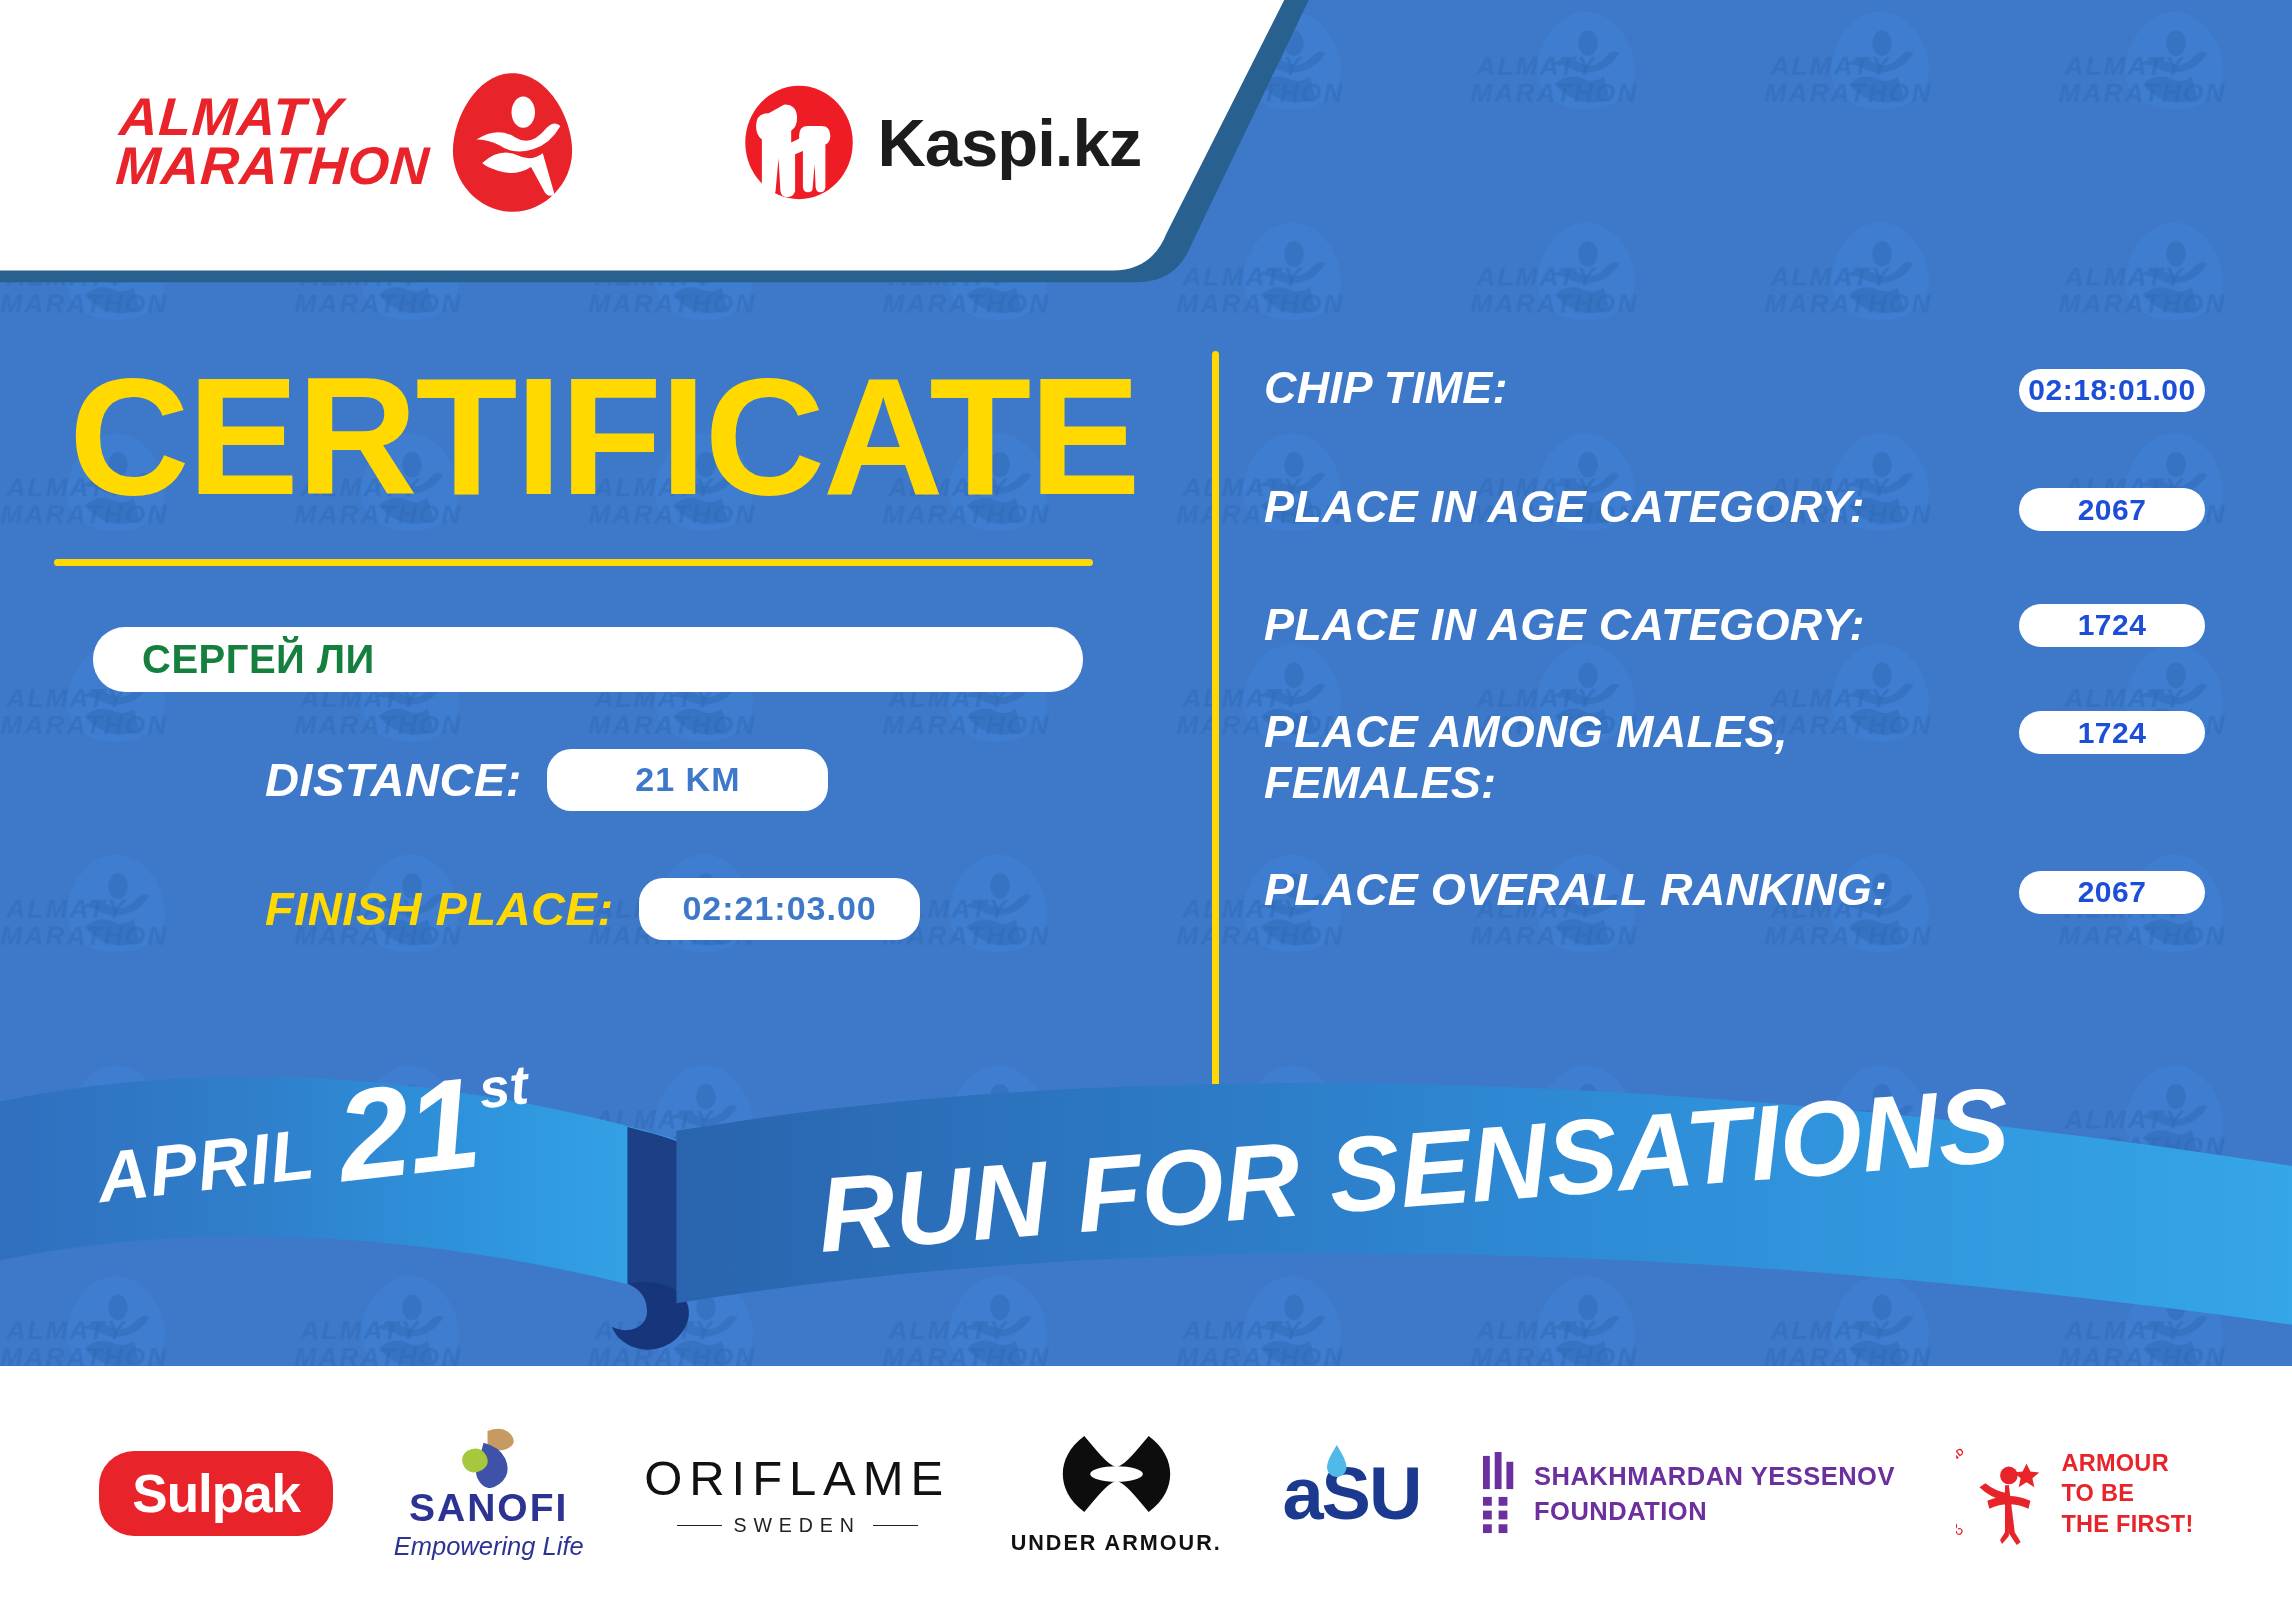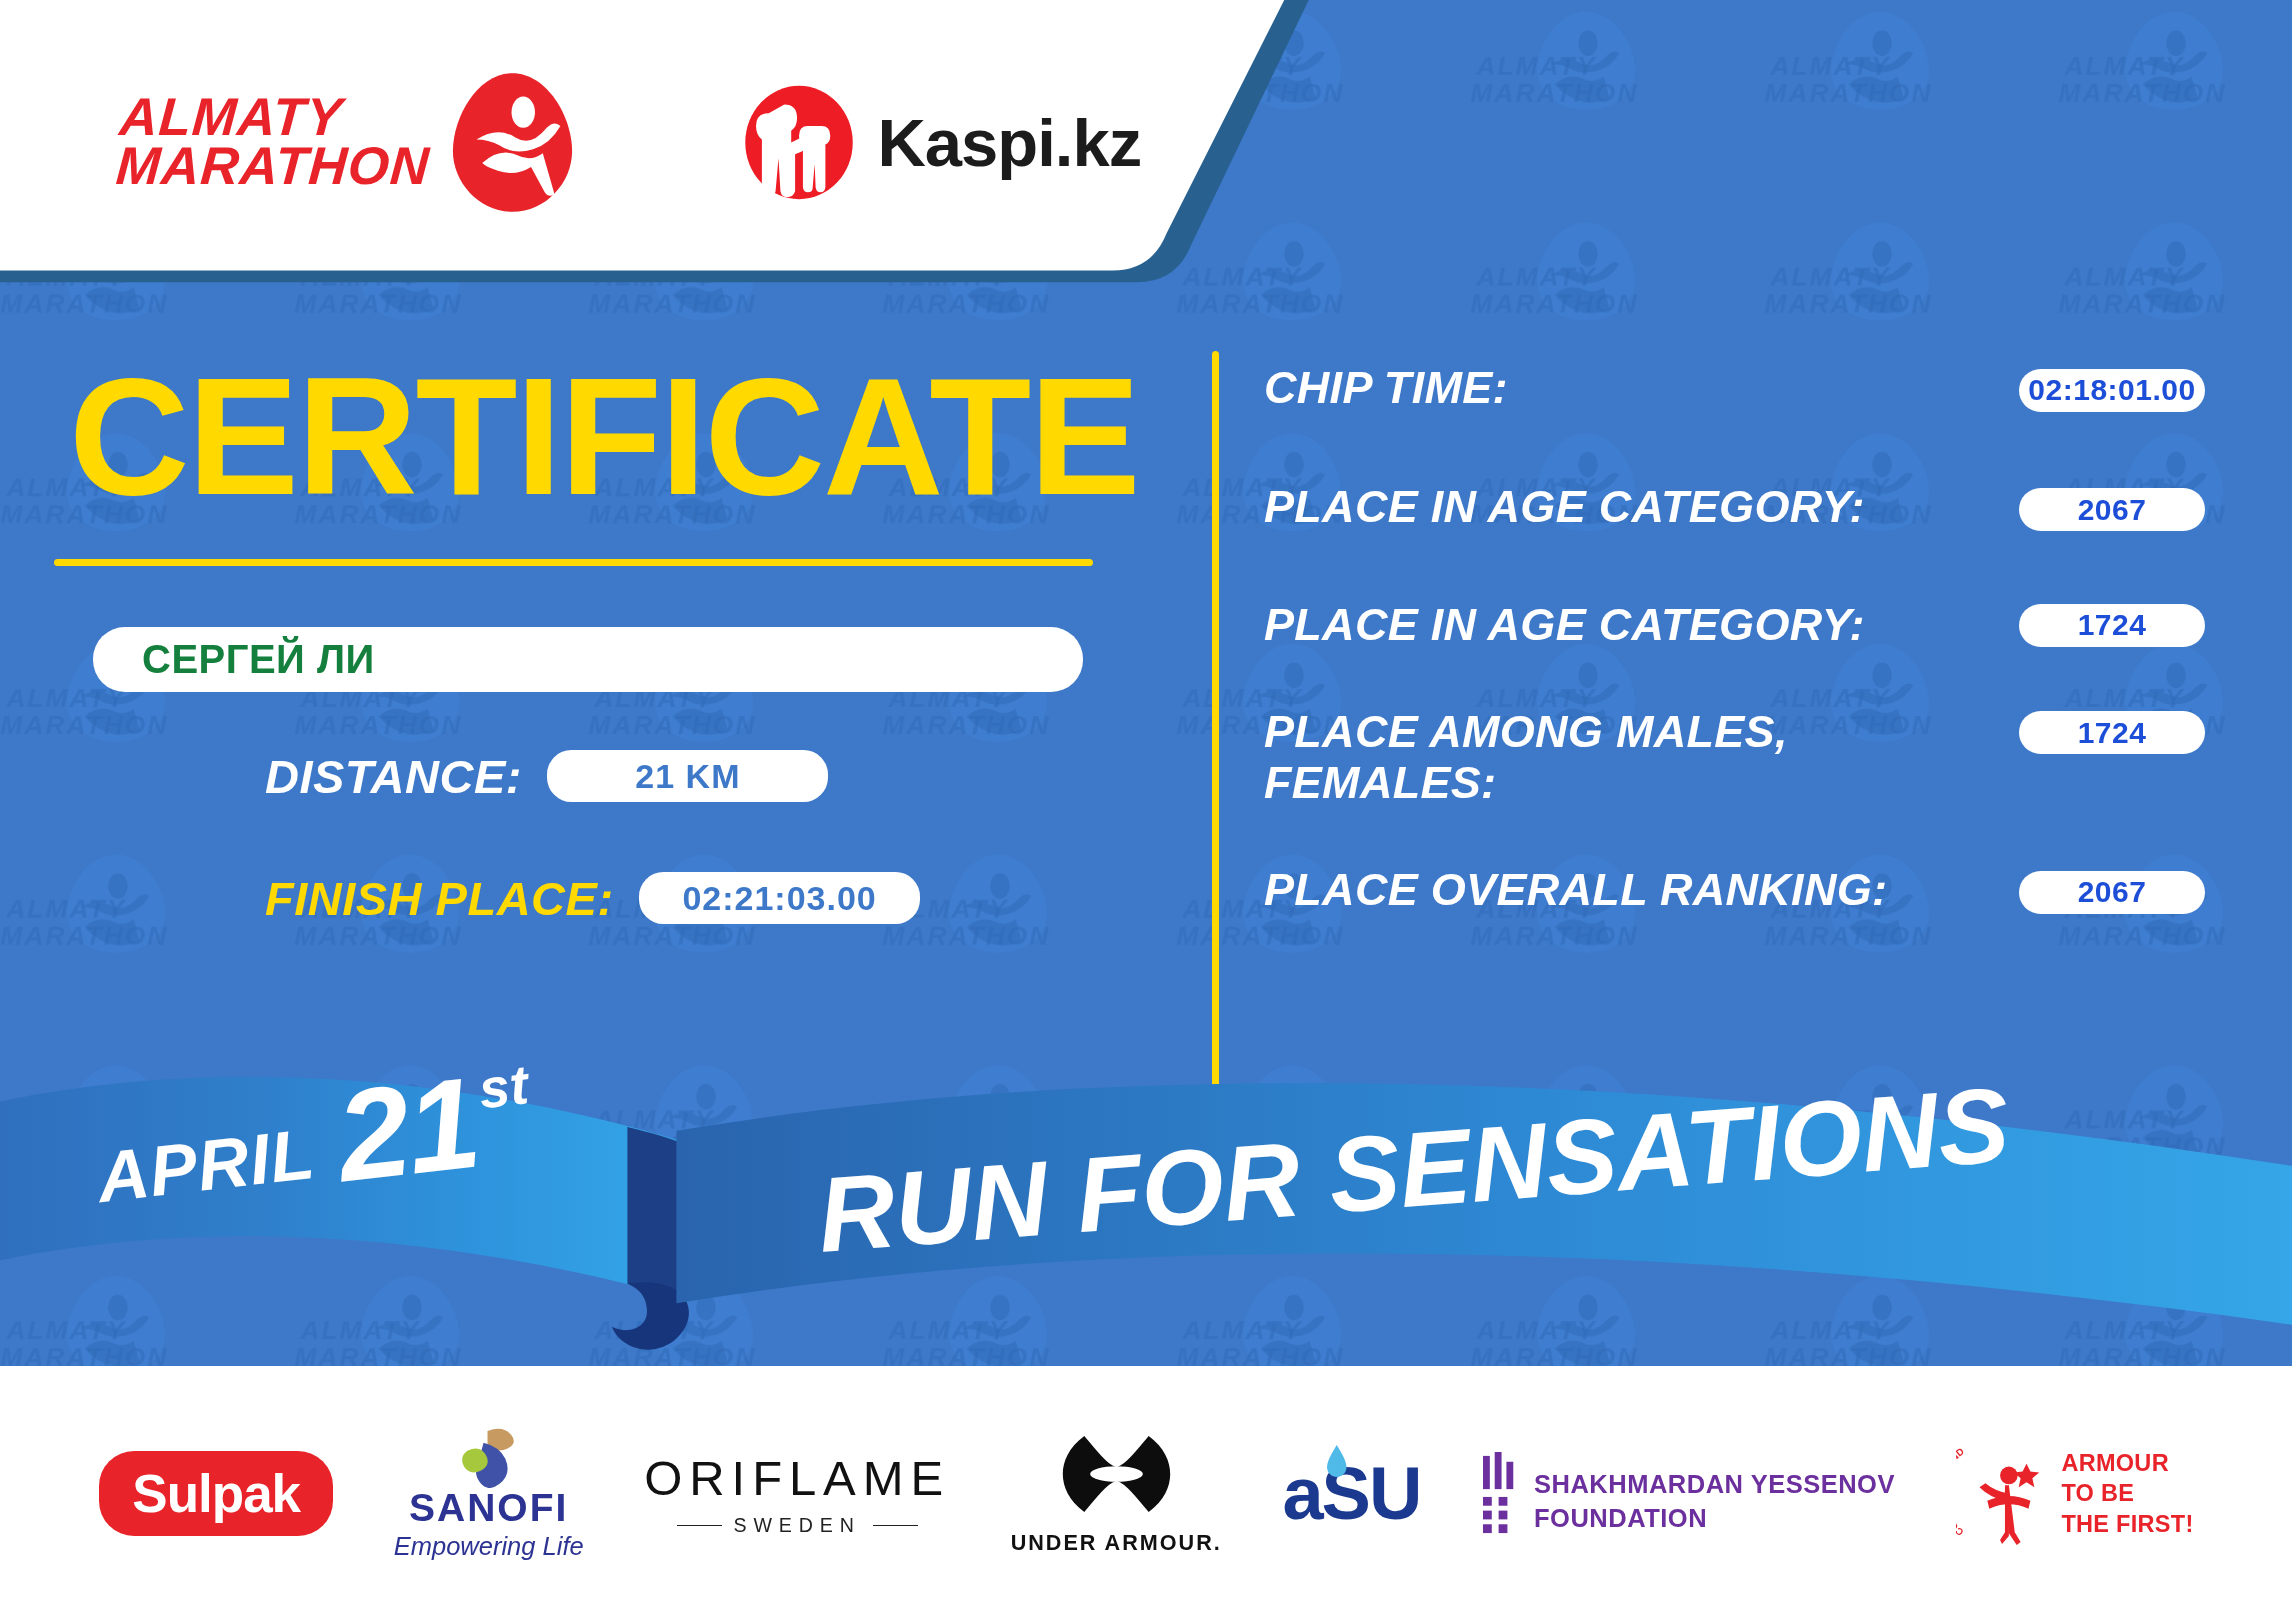--- a/index.html
+++ b/index.html
@@ -85,21 +85,21 @@
     margin-left:265px;margin-top:57px;
   }
   .lrow .lbl{
     font-weight:bold;font-style:italic;font-size:47px;
     letter-spacing:0.5px;white-space:nowrap;
   }
   .lbl.white{color:#ffffff;}
   .lbl.yellow{color:#ffd900;}
   .lrow .val{
     margin-left:25.5px;
-    width:281px;height:52px;background:#fff;border-radius:24.5px;
+    width:281px;height:62px;background:#fff;border-radius:24.5px;
     display:flex;align-items:center;justify-content:center;
     color:#3d78c9;font-weight:bold;font-size:34px;letter-spacing:1px;
   }
   .lrow.finish{margin-top:67px;margin-left:265px;}
 
   
   .divider{
     position:absolute;left:1212px;top:351px;
     width:6.9px;height:745px;background:#ffd900;border-radius:3.9px;
     z-index:5;
@@ -186,21 +186,21 @@
     display:flex;align-items:center;justify-content:center;gap:11.8px;margin-top:7.8px;
   }
   .oriflame .sub .ln{height:1px;width:45px;background:#222;}
   .oriflame .sub .tx{color:#222;font-size:19.6px;letter-spacing:6.9px;}
 
   .ua{text-align:center;}
   .ua .nm{color:#111;font-weight:bold;font-size:21.6px;letter-spacing:2px;margin-top:10px;}
 
   .asu{color:#1b3a8f;font-weight:bold;font-size:74px;letter-spacing:-2px;position:relative;}
 
-  .yess{display:flex;align-items:flex-end;gap:8px;}
+  .yess{display:flex;align-items:center;gap:8px;}
   .yess .bars{display:block;}
   .yess .tx{color:#6b2f9e;font-weight:bold;font-size:25.5px;line-height:1.35;letter-spacing:0.5px;}
 
   .courage{display:flex;align-items:center;gap:11.8px;}
   .courage .tx{color:#e8232a;font-weight:bold;font-size:23.5px;line-height:1.3;letter-spacing:0.3px;}
 </style>
 </head>
 <body>
 
 <div id="page">

